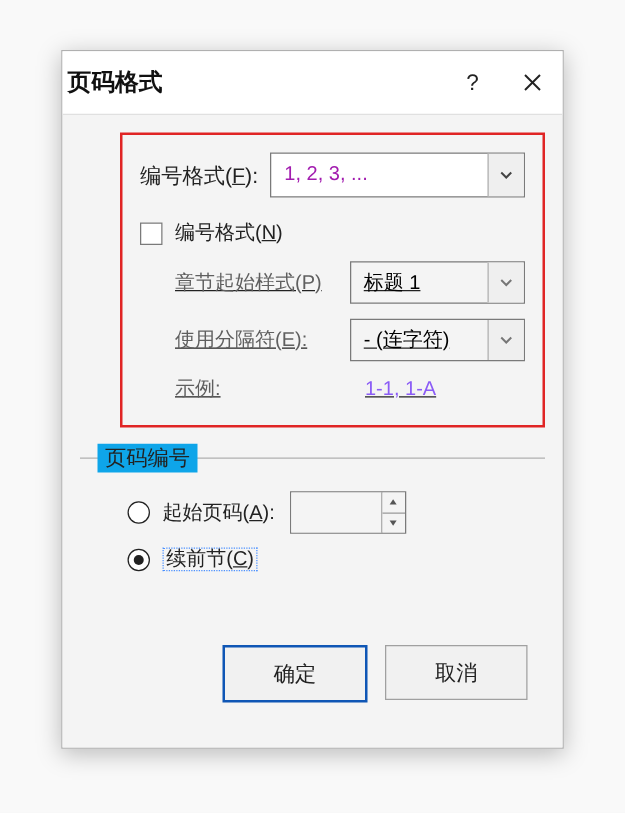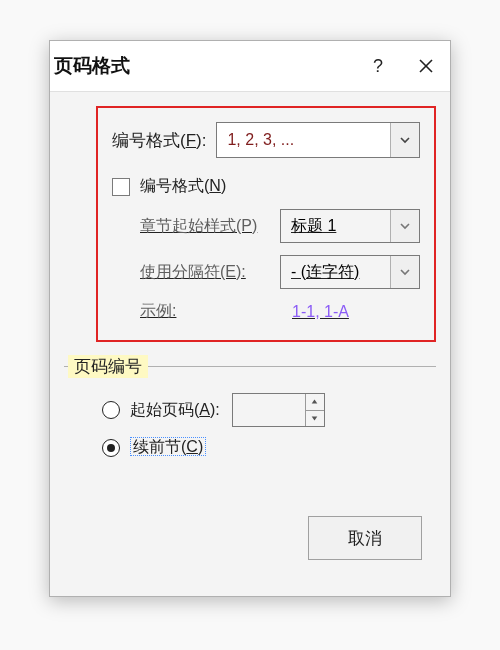--- a/index.html
+++ b/index.html
@@ -83,21 +83,21 @@
     background: #ffffff;
     height: 34px;
   }
   .combo.disabled { background: #f4f4f4; }
   .combo .combo-text {
     flex: 1;
     padding: 0 10px;
     display: flex;
     align-items: center;
     font-size: 16px;
-    color: #7f1d1d;
+    color: #a21caf;
   }
   .combo.disabled .combo-text { color: #000000; }
   .combo .combo-btn {
     width: 28px;
     display: flex;
     align-items: center;
     justify-content: center;
     border-left: 1px solid #b0b0b0;
     background: #efefef;
   }
@@ -138,22 +138,22 @@
   
   .groupbox {
     position: relative;
     margin-top: 24px;
     border-top: 1px solid #b0b0b0;
     padding: 20px 14px 30px 14px;
   }
   .group-label {
     position: absolute;
     top: -12px;
-    left: 4px;
-    background: #fef9c3;
+    left: 14px;
+    background: #0ea5e9;
     padding: 0 6px;
     font-size: 17px;
   }
 
   .radio-row {
     display: flex;
     align-items: center;
     margin: 6px 0 10px 24px;
   }
   .radio {
@@ -337,18 +337,19 @@
         <span>
           <span class="dotted">
             <span>续前节(</span><span class="underline-access">C</span><span>)</span>
           </span>
         </span>
       </div>
 
     </div>
 
     <div class="actions">
+      <div class="btn primary">确定</div>
       <div class="btn">取消</div>
     </div>
 
   </div>
 
 </div>
 
 </body></html>

